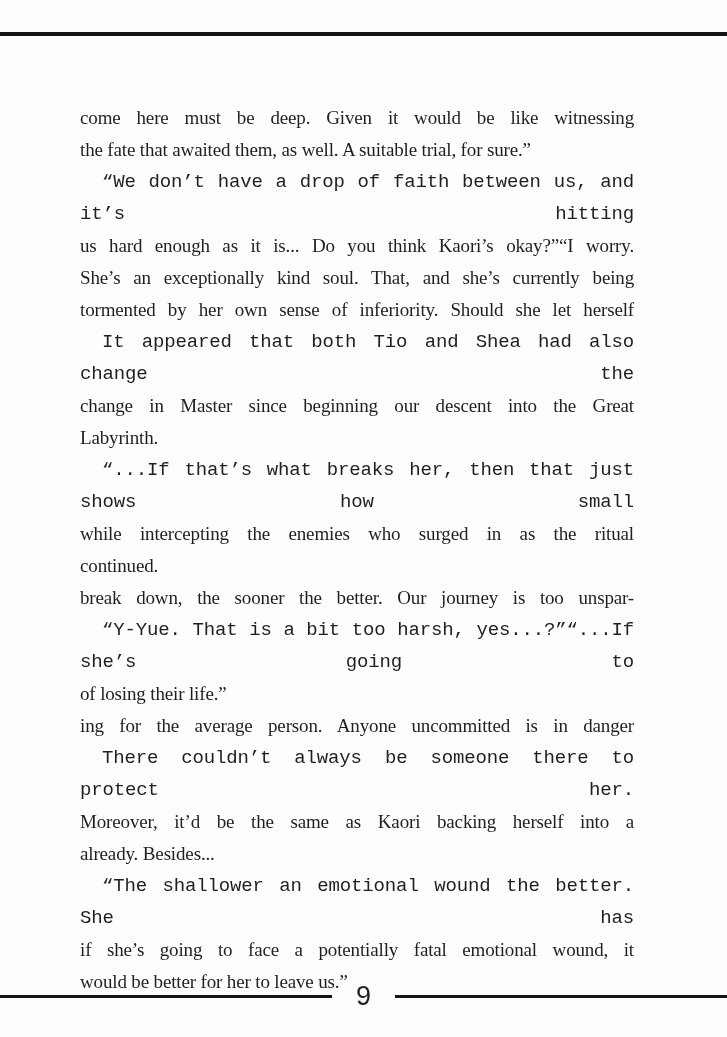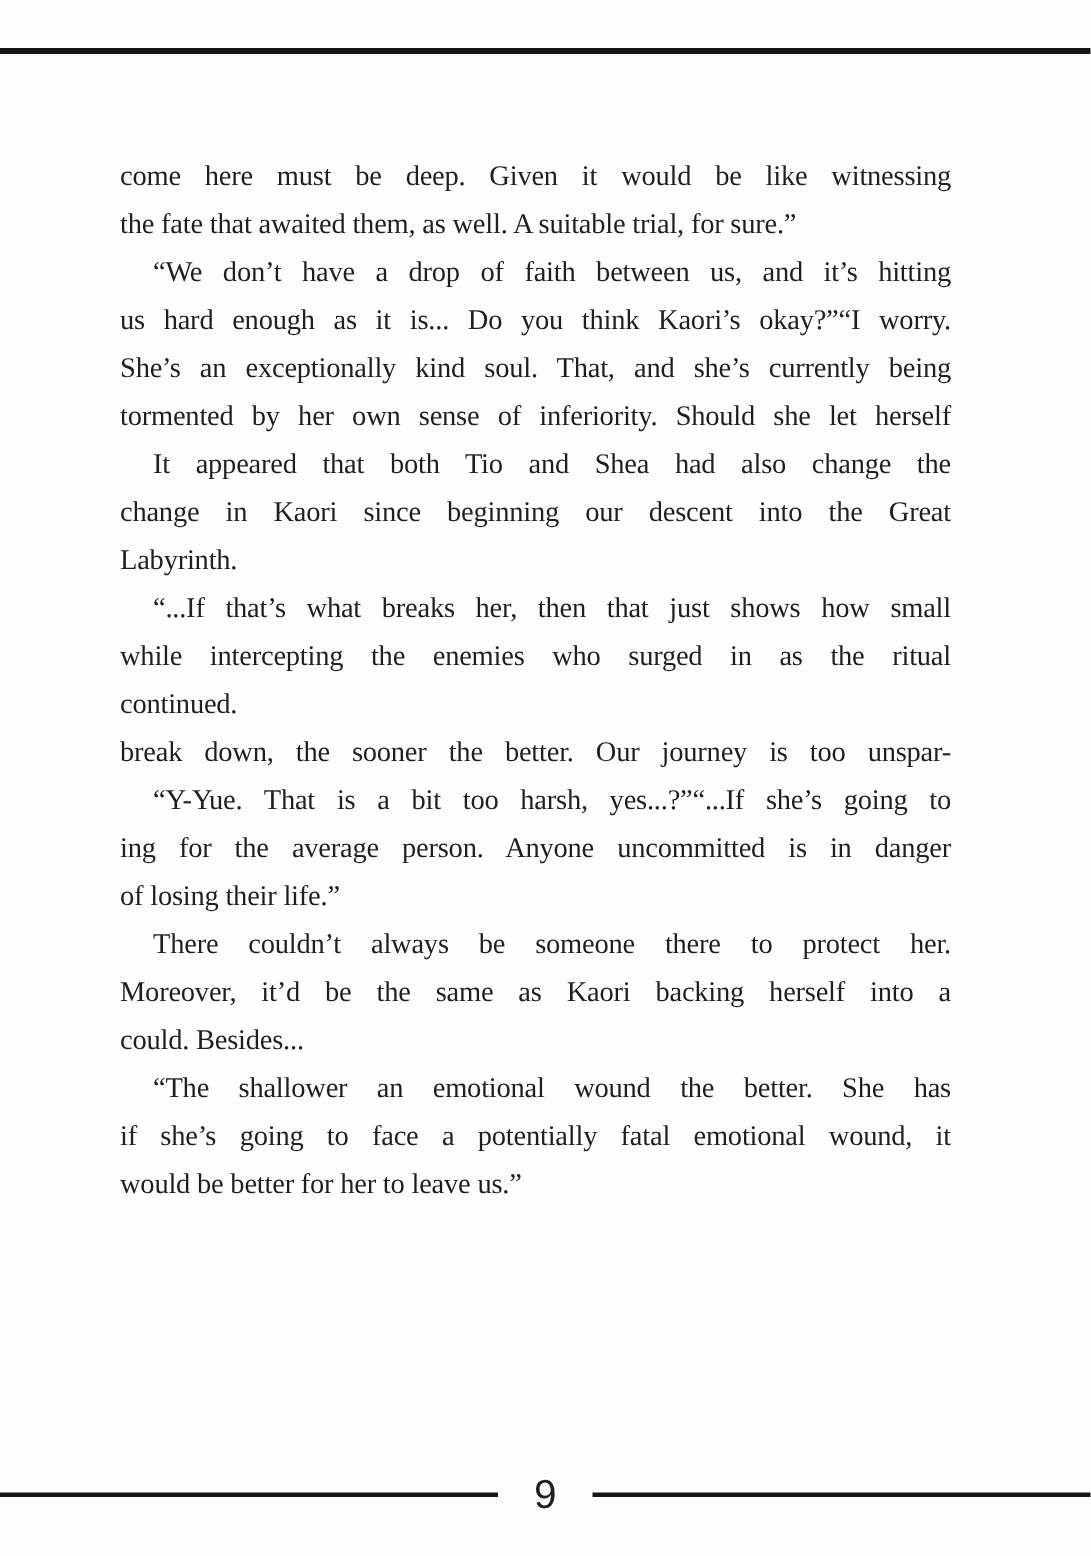--- a/index.html
+++ b/index.html
@@ -35,20 +35,21 @@
   .paragraph { margin: 0; }
   .line {
     text-align: justify;
     text-align-last: justify;
   }
   .line.last {
     text-align-last: left;
   }
   .line.indent {
     text-indent: 22px;
+    font-family: Liberation Mono, monospace;
   }
   .page-footer {
     position: absolute;
     top: 981px;
     left: 0;
     width: 727px;
     display: flex;
     align-items: center;
   }
   .footer-rule {
@@ -75,38 +76,38 @@
       <div class="line last">the fate that awaited them, as well. A suitable trial, for sure.”</div>
     </div>
     <div class="paragraph">
       <div class="line indent">“We don’t have a drop of faith between us, and it’s hitting</div>
       <div class="line">us hard enough as it is... Do you think Kaori’s okay?”“I worry.</div>
       <div class="line">She’s an exceptionally kind soul. That, and she’s currently being</div>
       <div class="line">tormented by her own sense of inferiority. Should she let herself</div>
     </div>
     <div class="paragraph">
       <div class="line indent">It appeared that both Tio and Shea had also change the</div>
-      <div class="line">change in Kaori since beginning our descent into the Great</div>
+      <div class="line">change in Master since beginning our descent into the Great</div>
       <div class="line last">Labyrinth.</div>
     </div>
     <div class="paragraph">
       <div class="line indent">“...If that’s what breaks her, then that just shows how small</div>
       <div class="line">while intercepting the enemies who surged in as the ritual</div>
       <div class="line last">continued.</div>
     </div>
     <div class="paragraph">
       <div class="line">break down, the sooner the better. Our journey is too unspar-</div>
       <div class="line indent">“Y-Yue. That is a bit too harsh, yes...?”“...If she’s going to</div>
+      <div class="line last">of losing their life.”</div>
       <div class="line">ing for the average person. Anyone uncommitted is in danger</div>
-      <div class="line last">of losing their life.”</div>
     </div>
     <div class="paragraph">
       <div class="line indent">There couldn’t always be someone there to protect her.</div>
       <div class="line">Moreover, it’d be the same as Kaori backing herself into a</div>
-      <div class="line last">could. Besides...</div>
+      <div class="line last">already. Besides...</div>
     </div>
     <div class="paragraph">
       <div class="line indent">“The shallower an emotional wound the better. She has</div>
       <div class="line">if she’s going to face a potentially fatal emotional wound, it</div>
       <div class="line last">would be better for her to leave us.”</div>
     </div>
   </main>
 
 <footer class="page-footer">
   <span class="footer-rule"></span>

